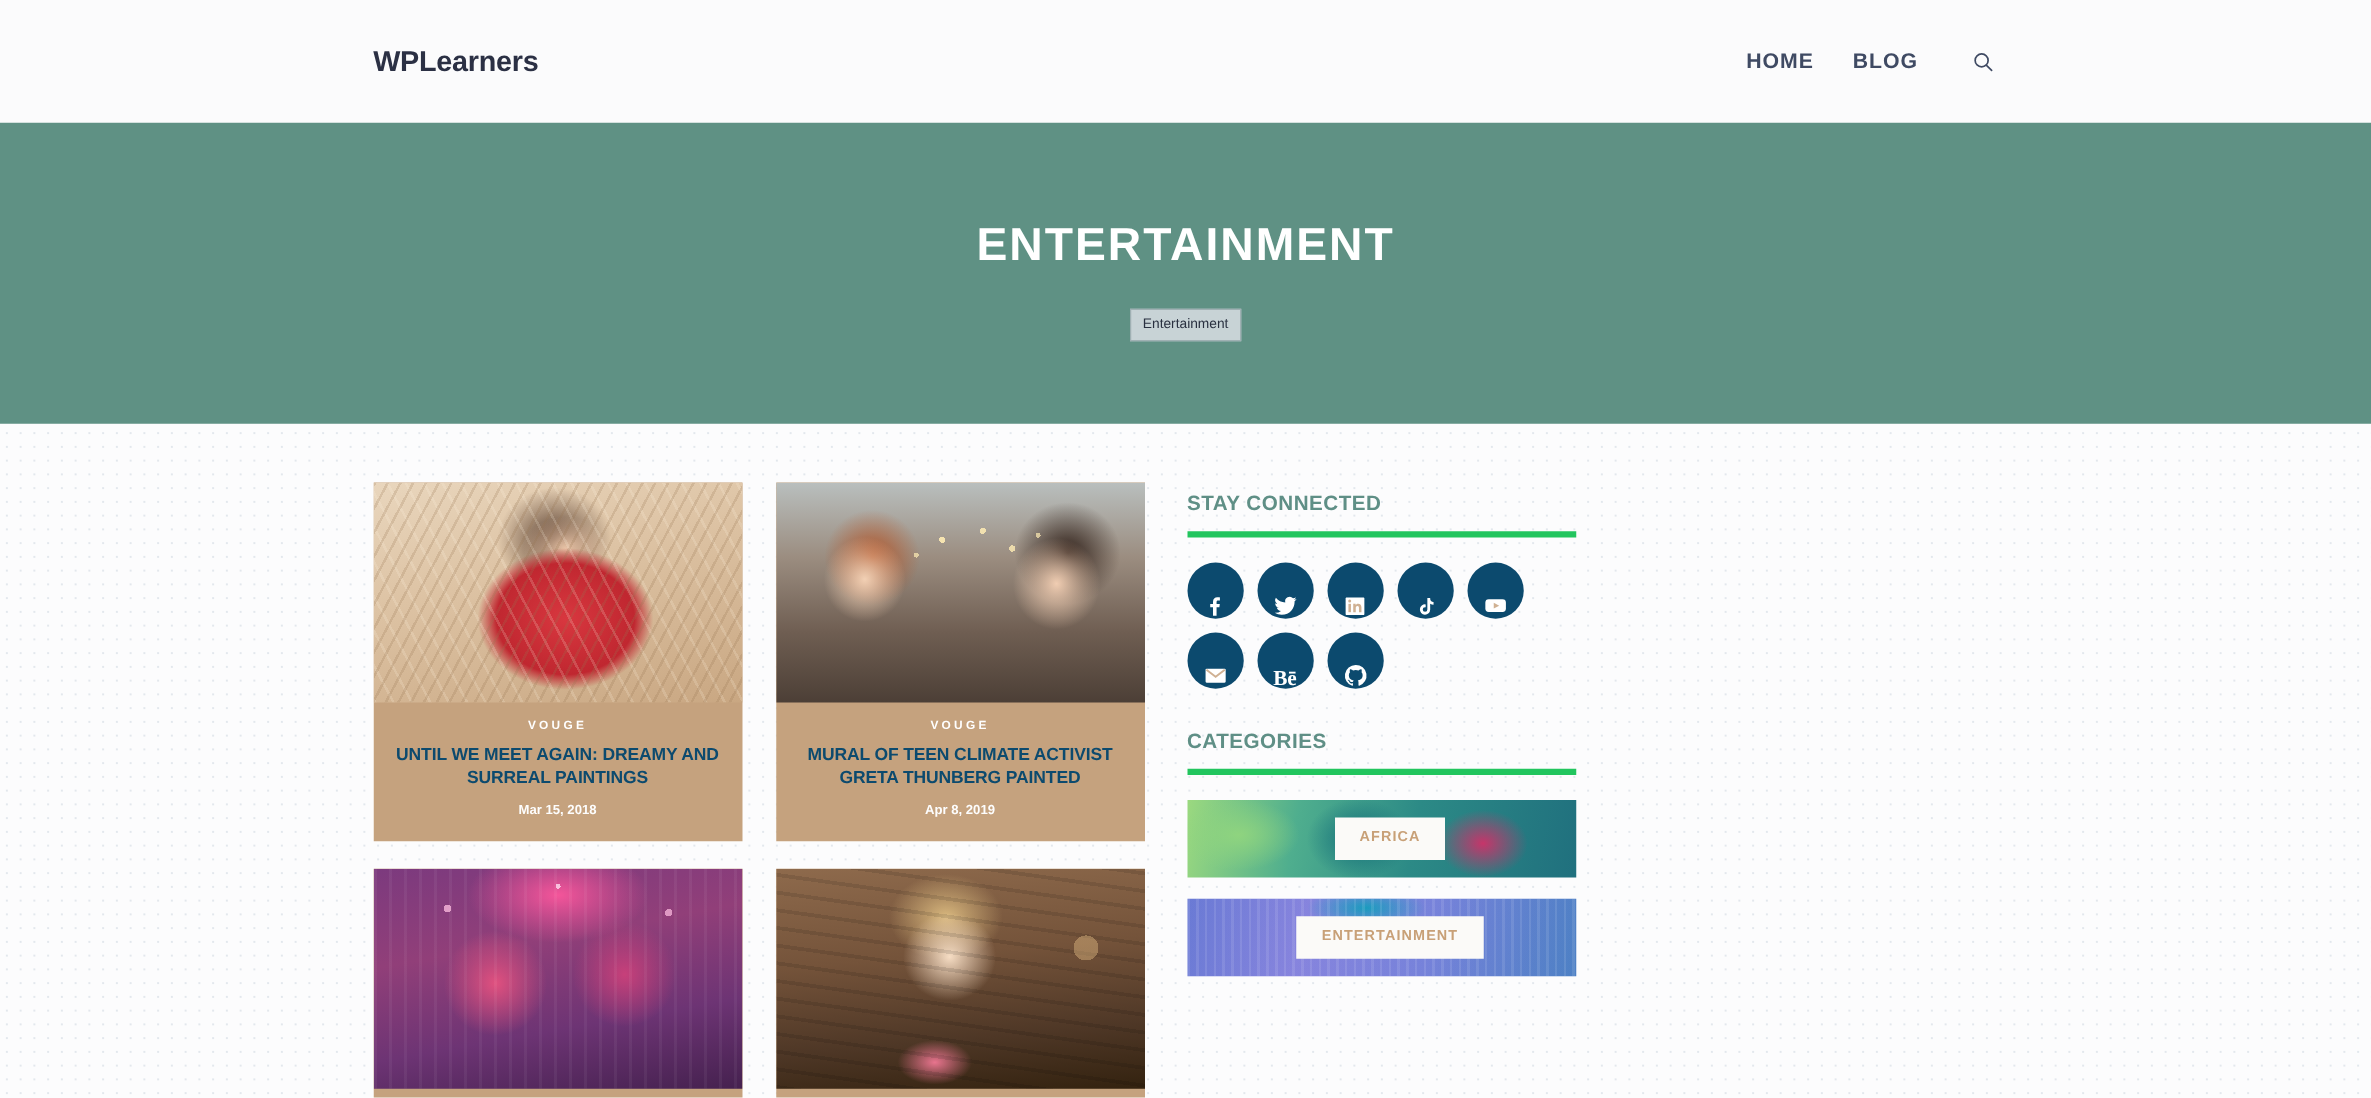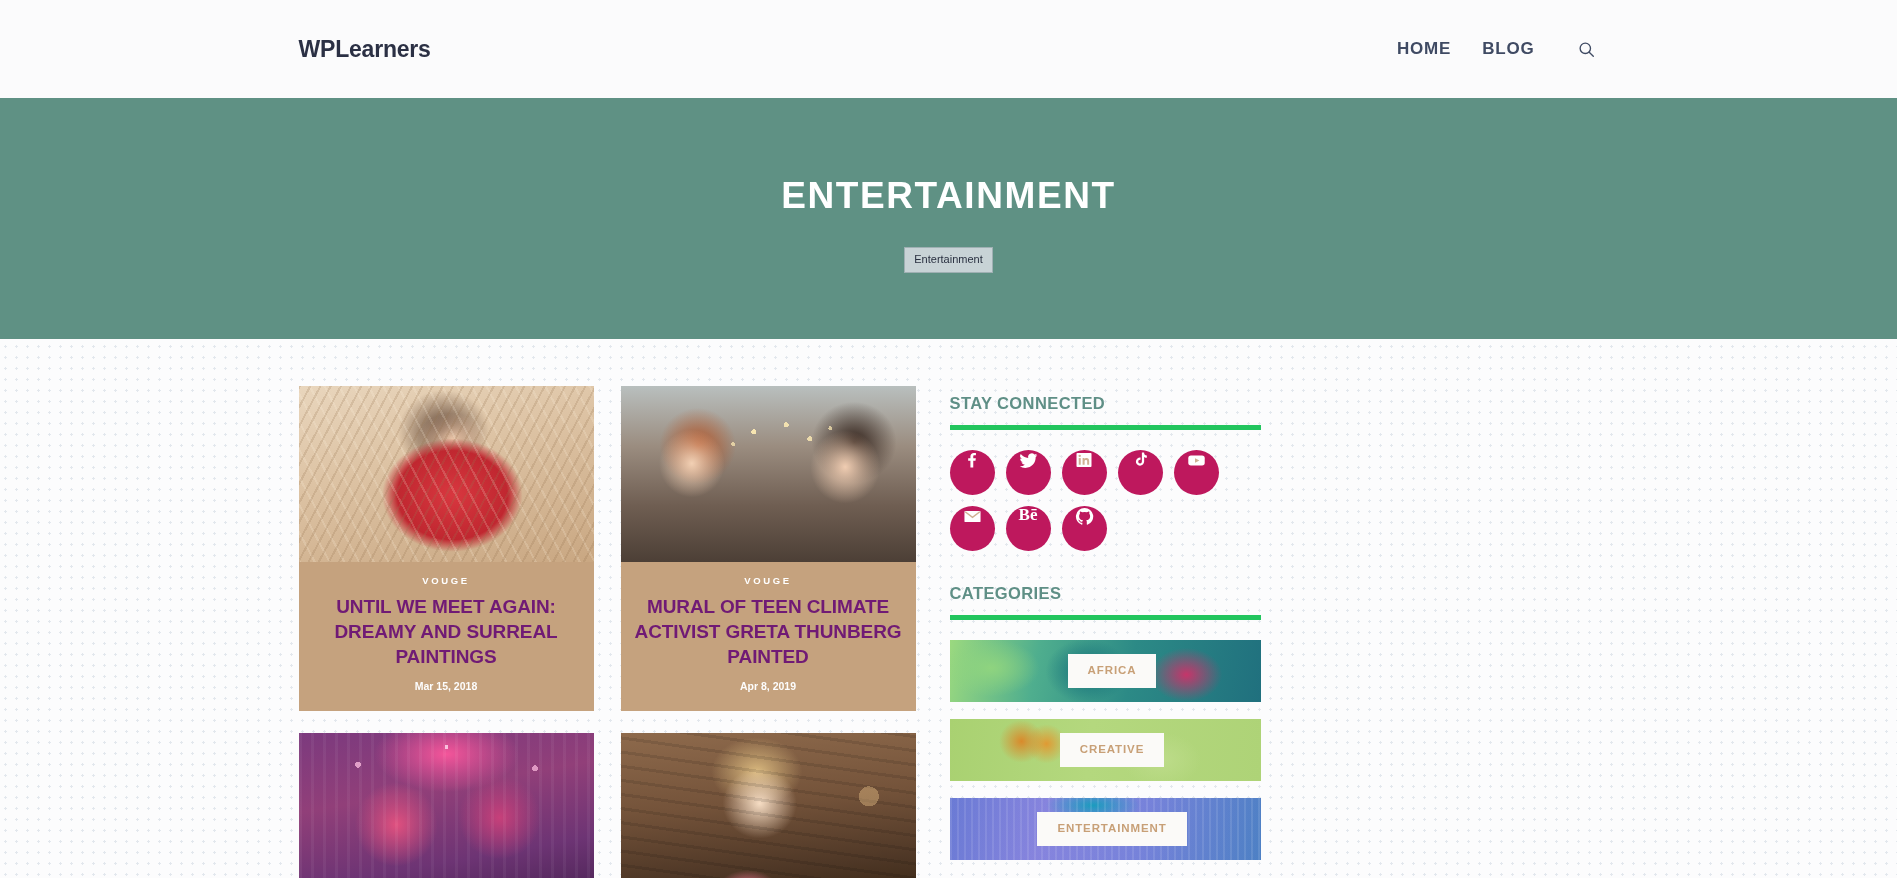--- a/index.html
+++ b/index.html
@@ -147,24 +147,24 @@
     font-size: 9.5px;
     font-weight: bold;
     letter-spacing: 2.6px;
     color: #ffffff;
     text-transform: uppercase;
     display: block;
     margin-bottom: 8px;
   }
 
   .card-title {
-    font-size: 19px;
+    font-size: 14px;
     font-weight: bold;
     line-height: 1.32;
-    color: #701a75;
+    color: #0c4a6e;
     letter-spacing: -0.1px;
     text-transform: uppercase;
     display: block;
   }
 
   .card-date {
     font-size: 10.5px;
     font-weight: bold;
     color: #fdfdfd;
     display: block;
@@ -260,23 +260,23 @@
   .social-grid {
     display: flex;
     flex-wrap: wrap;
     gap: 11px;
   }
 
   .social-btn {
     width: 45px;
     height: 45px;
     border-radius: 50%;
-    background: #be185d;
-    display: flex;
-    align-items: flex-start;
+    background: #0c4a6e;
+    display: flex;
+    align-items: flex-end;
     justify-content: center;
     text-decoration: none;
     cursor: pointer;
     border: 0;
   }
   .social-btn svg { display: block; fill: #ffffff; }
   .social-btn .glyph {
     color: #ffffff;
     font-size: 17px;
     font-weight: bold;
@@ -468,23 +468,20 @@
       </div>
     </section>
 
     <section class="widget">
       <h2 class="widget-title">CATEGORIES</h2>
 
       <a class="cat-card cat-africa" href="#">
         <span class="cat-label">AFRICA</span>
       </a>
 
-      <a class="cat-card cat-creative" href="#">
-        <span class="cat-label">CREATIVE</span>
-      </a>
 
       <a class="cat-card cat-entertainment" href="#">
         <span class="cat-label">ENTERTAINMENT</span>
       </a>
 
     </section>
   </aside>
 </div>
 
 </body></html>

